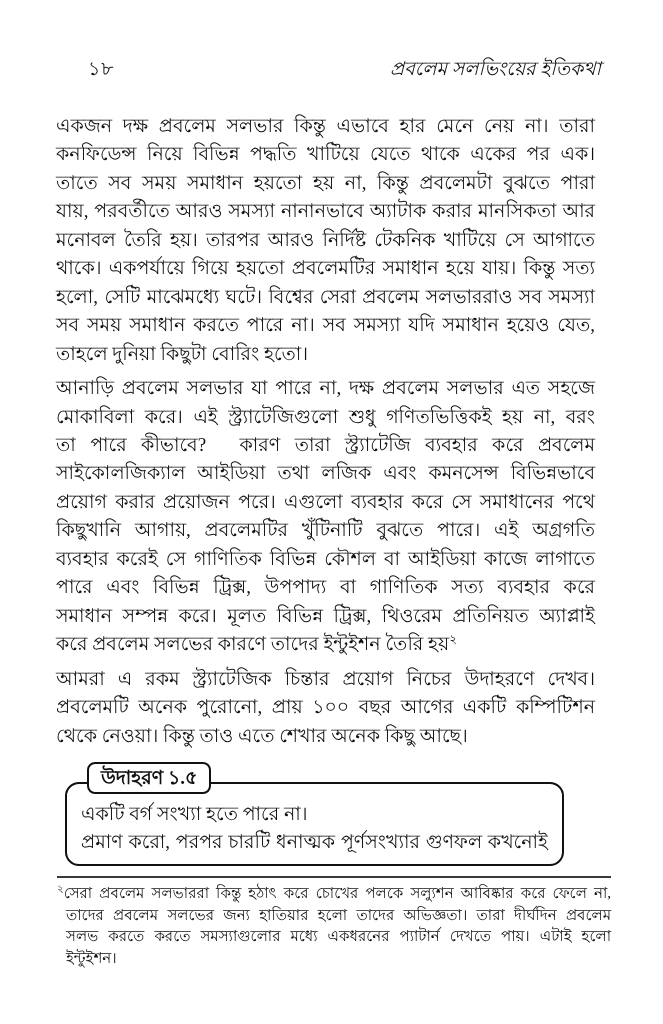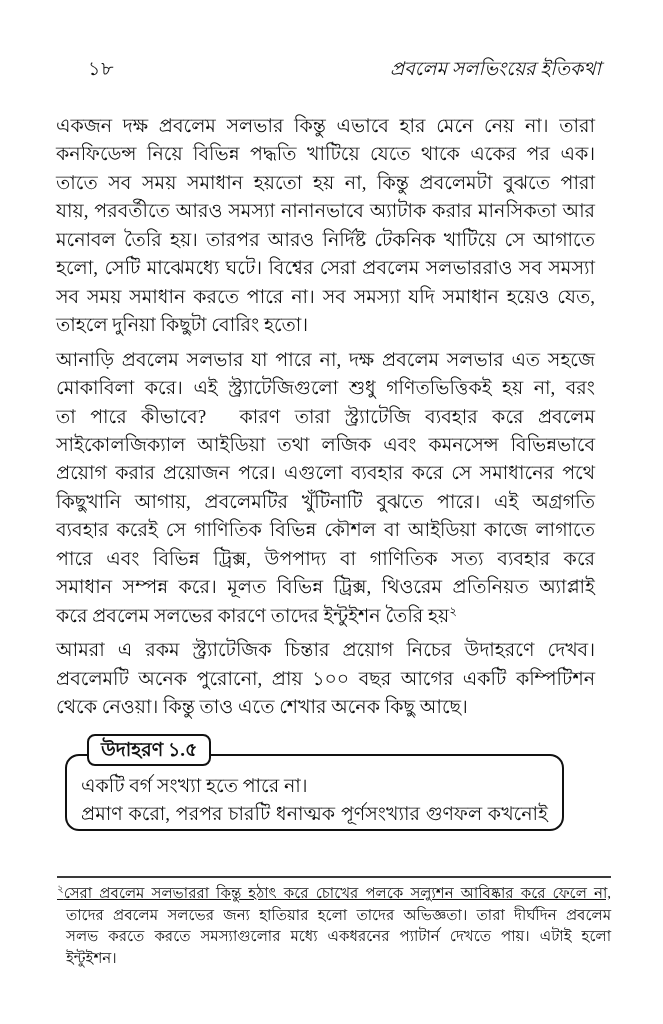--- a/index.html
+++ b/index.html
@@ -43,21 +43,21 @@
     line-height: 0;
   }
   
   .example-box {
     position: relative;
     margin-top: 32px;
     margin-left: 9px;
     width: 499px;
     border: 2px solid #111;
     border-radius: 14px;
-    padding: 16px 14px 0 14px;
+    padding: 16px 14px 7px 14px;
     background: #fff;
   }
   .example-label {
     position: absolute;
     top: -22px; left: 20px;
     background: #ffffff;
     border: 2px solid #111;
     border-radius: 8px;
     padding: 0 12px;
     font-weight: bold;
@@ -71,21 +71,21 @@
     top: 876px; left: 57px;
     width: 554px;
     font-size: 15px;
   }
   .footnote-divider {
     border: 0;
     border-top: 2px solid #3a3a3a;
     margin-bottom: 5px;
   }
   .fn-line { line-height: 21.6px; padding-left: 9px; }
-  .fn-line.first { padding-left: 0; text-decoration: underline; }
+  .fn-line.first { padding-left: 0; }
   sup.fn-sup {
     font-size: 0.68em;
     vertical-align: super;
     line-height: 0;
   }
 </style>
 </head>
 <body>
 
 <div class="page">
@@ -96,20 +96,21 @@
   </div>
 
   <div class="body-text">
 
     <div class="para">
       <div class="line j">একজন দক্ষ প্রবলেম সলভার কিন্তু এভাবে হার মেনে নেয় না। তারা</div>
       <div class="line j">কনফিডেন্স নিয়ে বিভিন্ন পদ্ধতি খাটিয়ে যেতে থাকে একের পর এক।</div>
       <div class="line j">তাতে সব সময় সমাধান হয়তো হয় না, কিন্তু প্রবলেমটা বুঝতে পারা</div>
       <div class="line j">যায়, পরবর্তীতে আরও সমস্যা নানানভাবে অ্যাটাক করার মানসিকতা আর</div>
       <div class="line j">মনোবল তৈরি হয়। তারপর আরও নির্দিষ্ট টেকনিক খাটিয়ে সে আগাতে</div>
+      <div class="line j">থাকে। একপর্যায়ে গিয়ে হয়তো প্রবলেমটির সমাধান হয়ে যায়। কিন্তু সত্য</div>
       <div class="line j">হলো, সেটি মাঝেমধ্যে ঘটে। বিশ্বের সেরা প্রবলেম সলভাররাও সব সমস্যা</div>
       <div class="line j">সব সময় সমাধান করতে পারে না। সব সমস্যা যদি সমাধান হয়েও যেত,</div>
       <div class="line l">তাহলে দুনিয়া কিছুটা বোরিং হতো।</div>
     </div>
 
     <div class="para">
       <div class="line j">আনাড়ি প্রবলেম সলভার যা পারে না, দক্ষ প্রবলেম সলভার এত সহজে</div>
       <div class="line j">মোকাবিলা করে। এই স্ট্র্যাটেজিগুলো শুধু গণিতভিত্তিকই হয় না, বরং</div>
       <div class="line j">তা পারে কীভাবে?  কারণ তারা স্ট্র্যাটেজি ব্যবহার করে প্রবলেম</div>
       <div class="line j">সাইকোলজিক্যাল আইডিয়া তথা লজিক এবং কমনসেন্স বিভিন্নভাবে</div>

